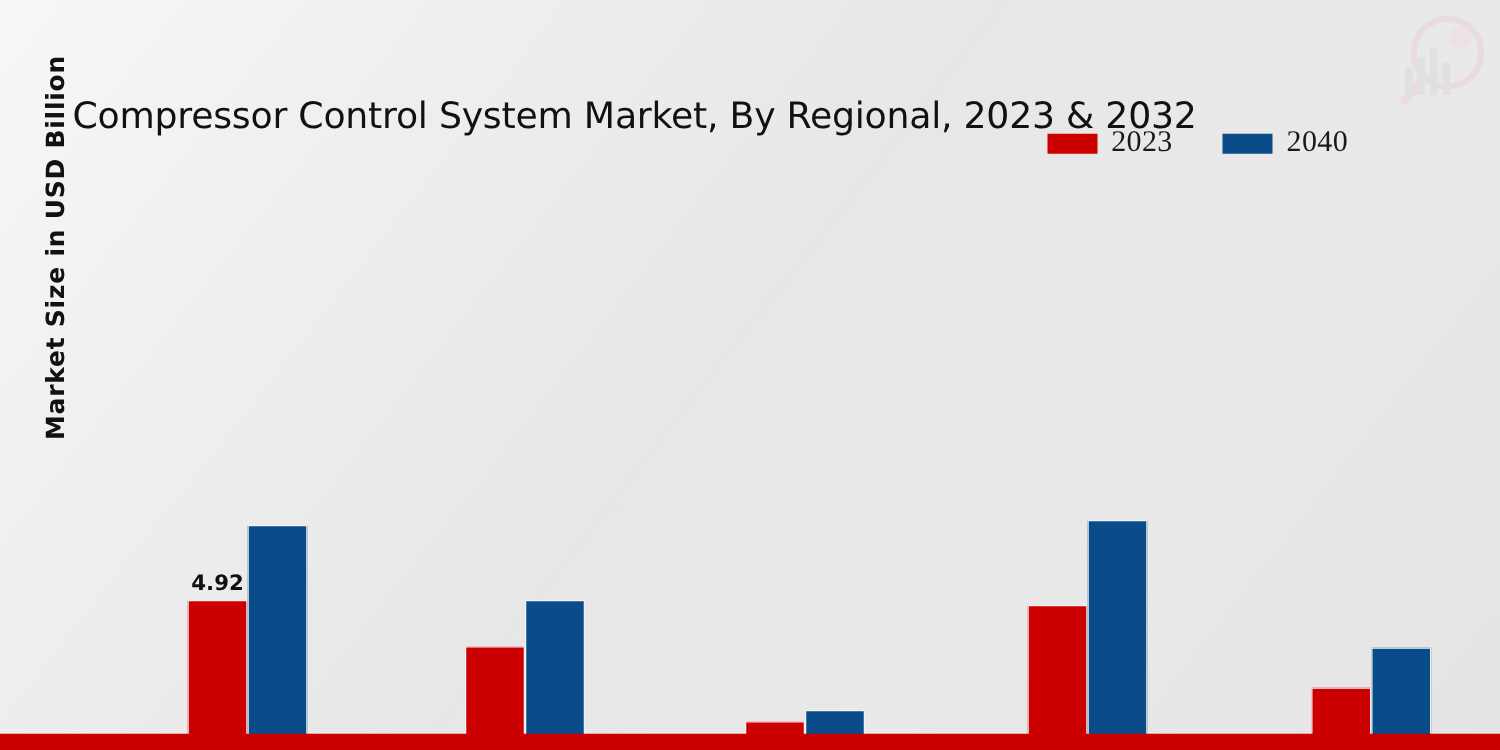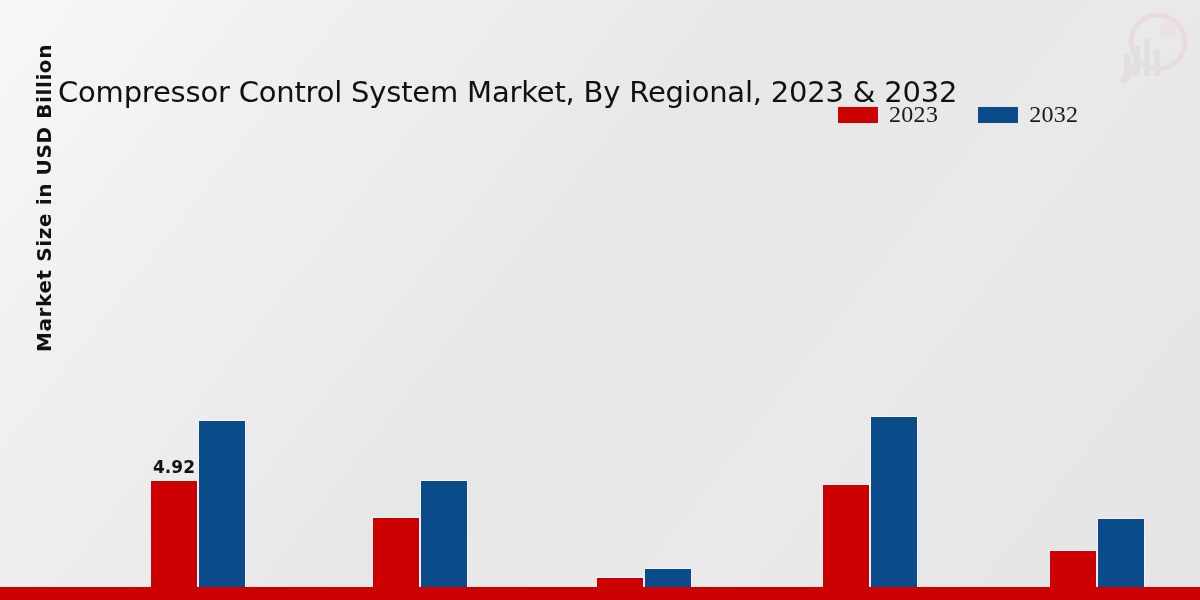--- a/index.html
+++ b/index.html
@@ -164,21 +164,21 @@
 
   <div id="chart-title">Compressor Control System Market, By Regional, 2023 &amp; 2032</div>
 
   <div id="legend">
     <div class="legend-item">
       <span class="legend-swatch" style="background:#cc0000"></span>
       <span class="legend-label">2023</span>
     </div>
     <div class="legend-item">
       <span class="legend-swatch" style="background:#0a4c89"></span>
-      <span class="legend-label">2032</span>
+      <span class="legend-label">2040</span>
     </div>
   </div>
 
   <div id="y-axis-title">Market Size in USD Billion</div>
 
   <div id="plot">
     <div id="baseline"></div>
     <div id="groups">
         <div class="bar red" style="position: absolute; width: 48px; height: 110.103px; left: 110px; top: 339.897px; background: rgb(204, 0, 0);">
           <span class="bar-value">4.92</span>

